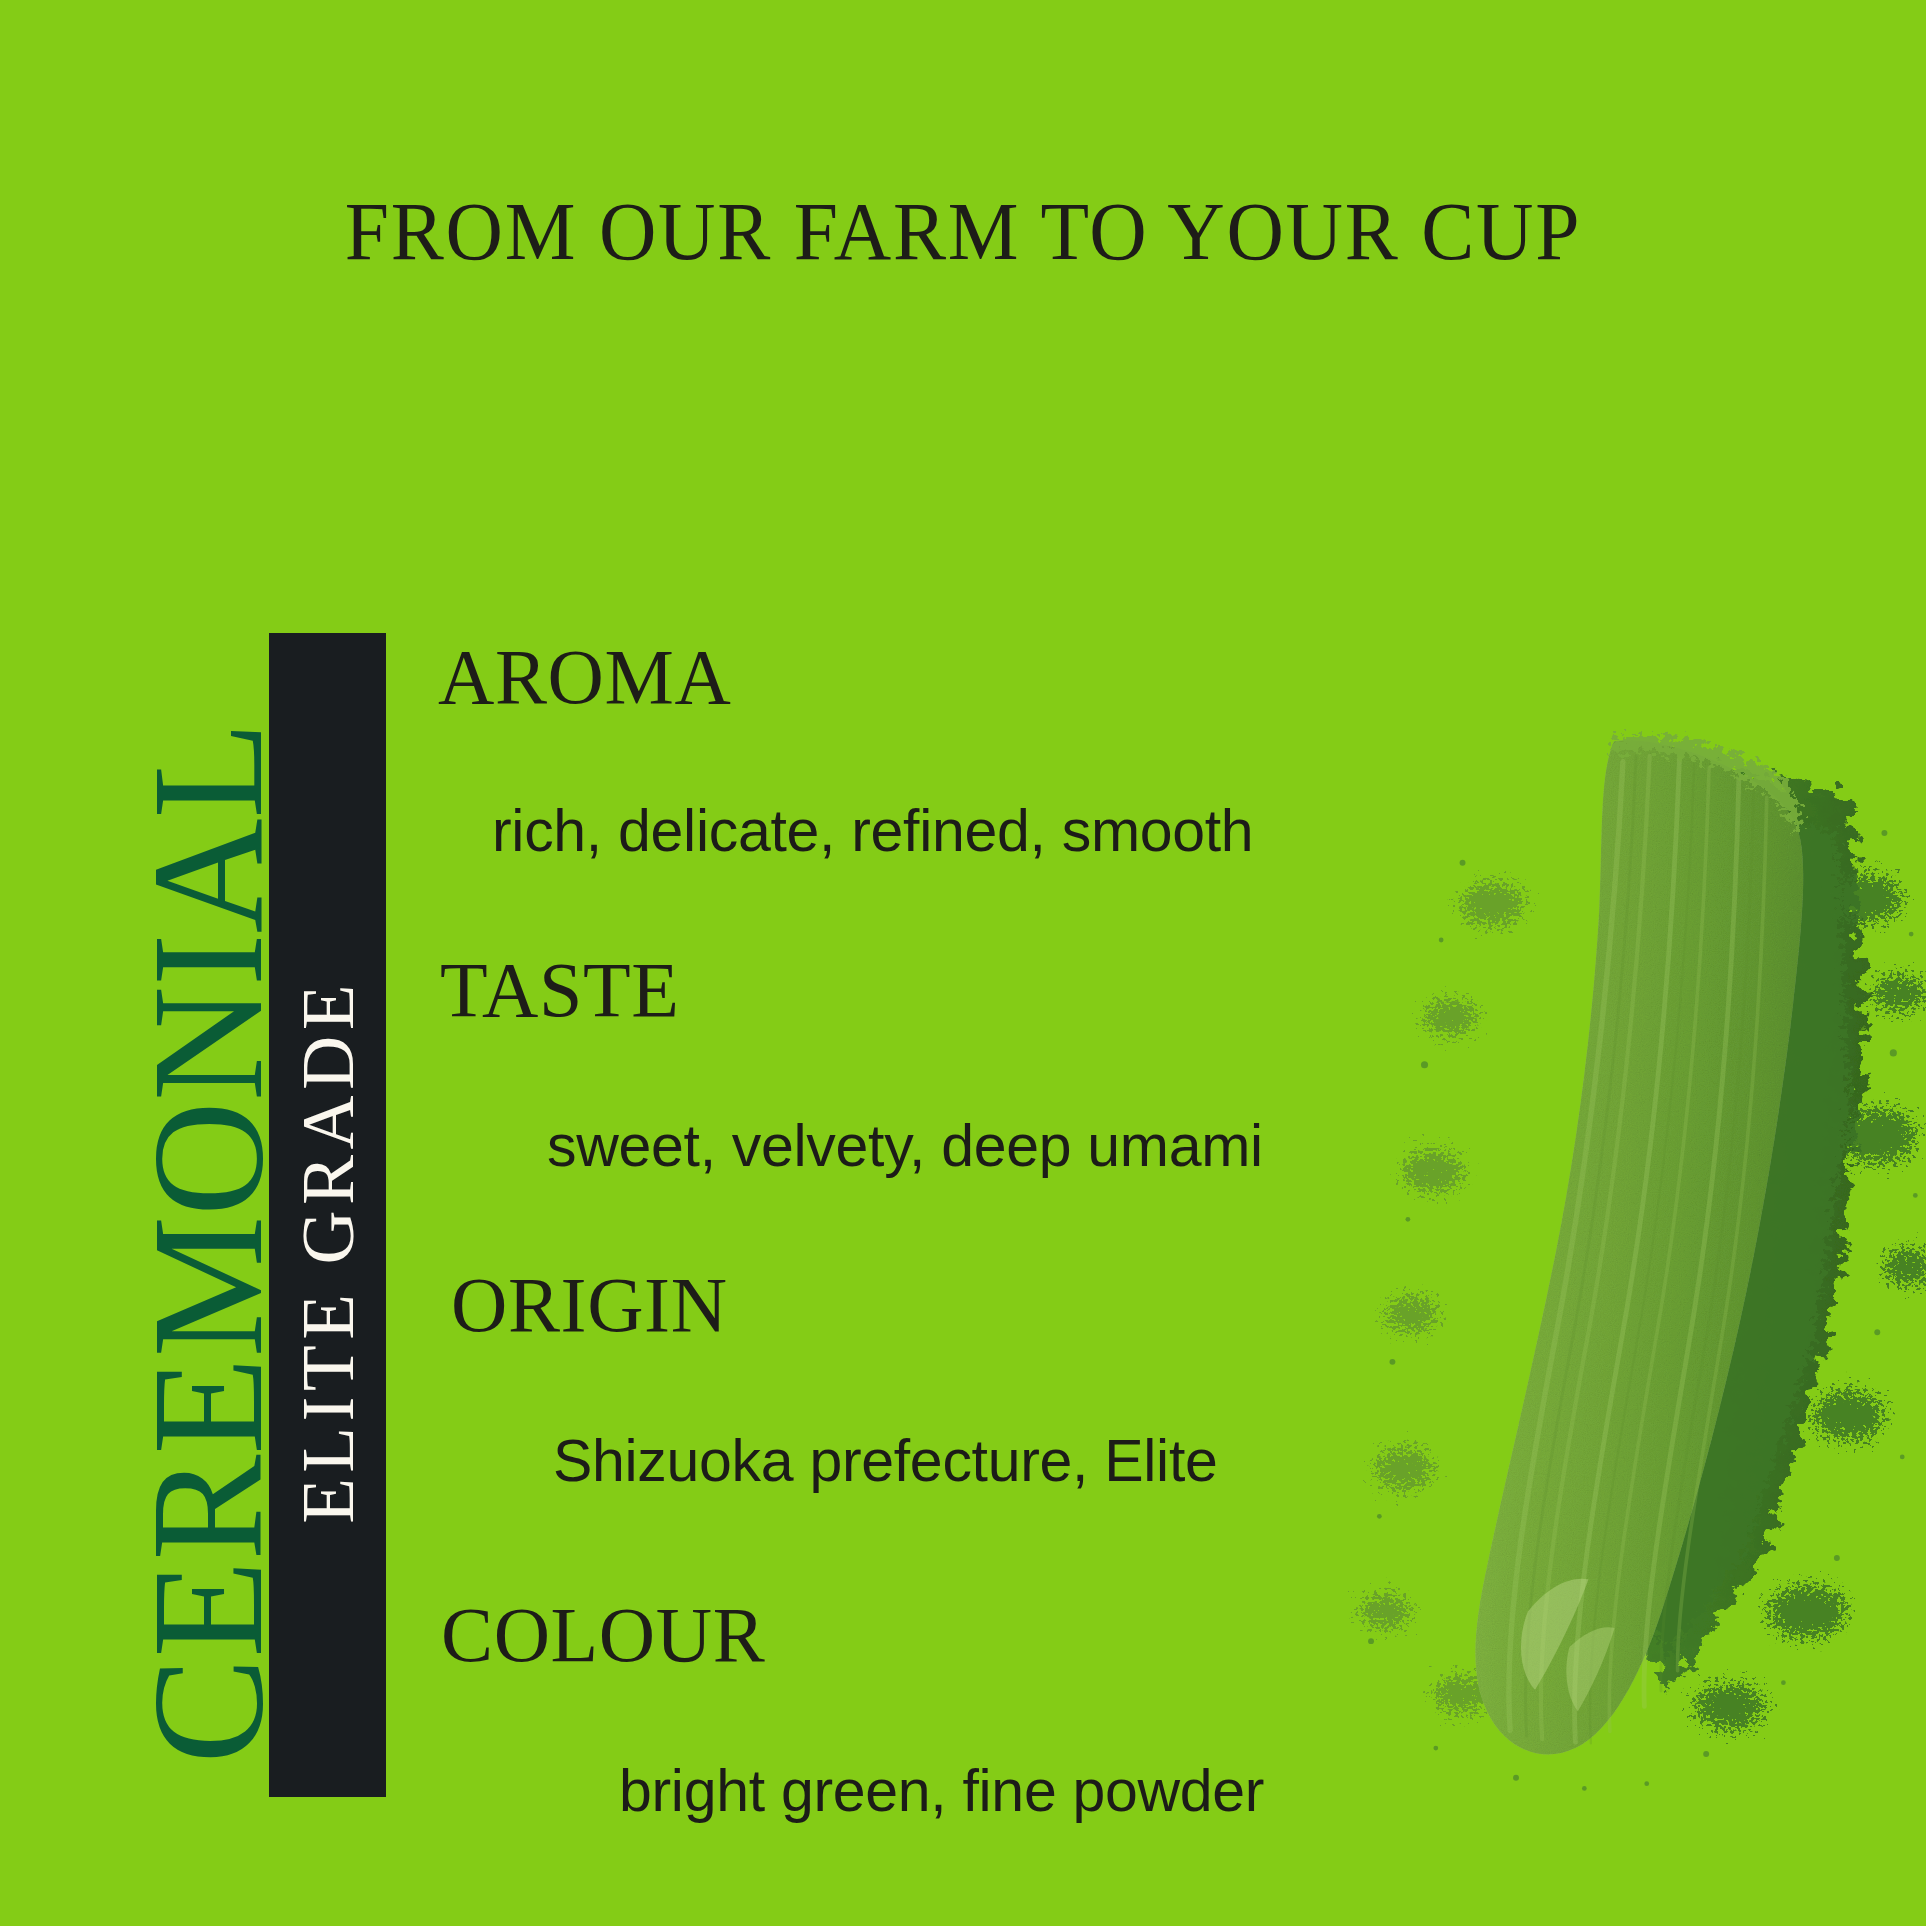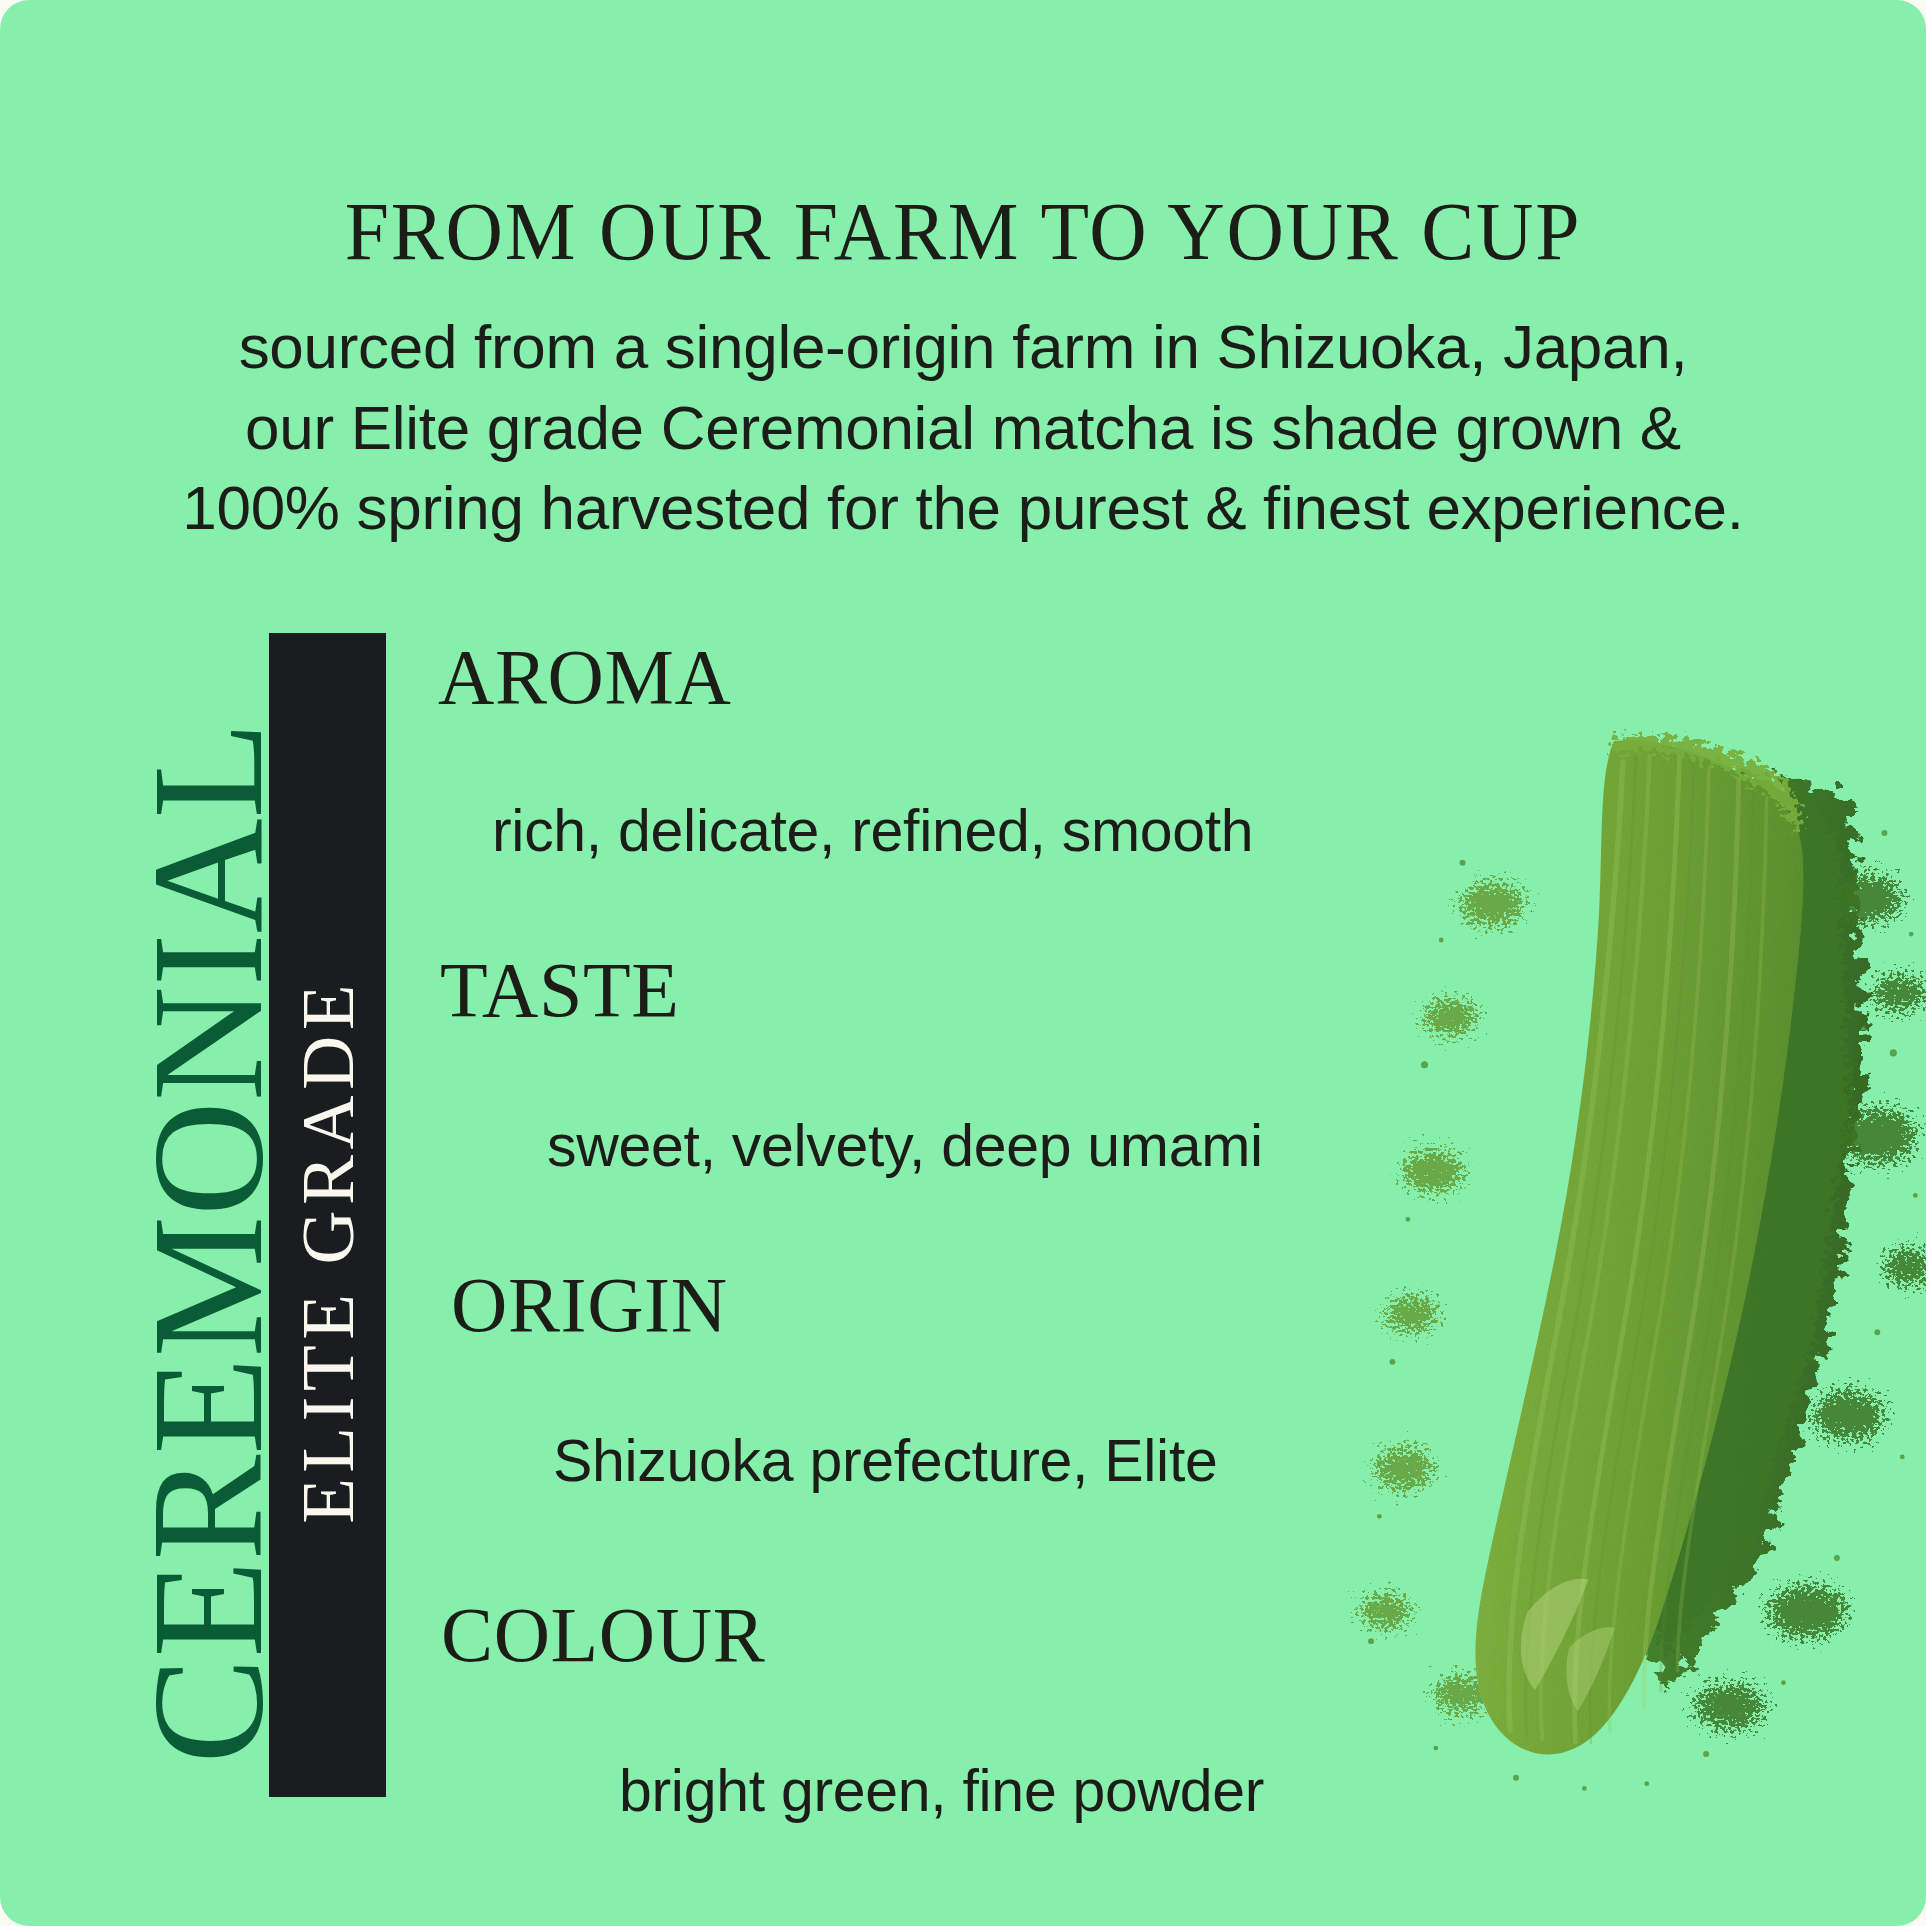--- a/index.html
+++ b/index.html
@@ -12,23 +12,22 @@
     background: #FDFAF3;
     font-family: "Liberation Sans", sans-serif;
     overflow: hidden;
     position: relative;
   }
 
   #page {
     position: relative;
     width: 1926px;
     height: 1926px;
-    background: #86efac;
+    background: #84cc16;
     overflow: hidden;
-    border-radius: 29px;
   }
 
   
   .headline {
     position: absolute;
     left: 0;
     top: 136px;
     width: 1926px;
     text-align: center;
     font-family: "Liberation Serif", "DejaVu Serif", serif;
@@ -163,25 +162,20 @@
   }
   .matcha-art svg { display: block; width: 100%; height: 100%; }
 </style>
 </head>
 <body>
 
 <div id="page">
 
   <h1 class="headline">FROM OUR FARM TO YOUR CUP</h1>
 
-  <div class="intro">
-    <span class="ln">sourced from a single-origin farm in Shizuoka, Japan,</span>
-    <span class="ln">our Elite grade Ceremonial matcha is shade grown &amp;</span>
-    <span class="ln">100% spring harvested for the purest &amp; finest experience.</span>
-  </div>
 
   <div class="vert-wrap">
     <div class="ceremonial-vertical">CEREMONIAL</div>
     <div class="grade-bar">
       <div class="elite-grade-vertical">ELITE GRADE</div>
     </div>
   </div>
 
   <div class="spec" id="spec-taste">
     <div class="spec-title">TASTE</div>

